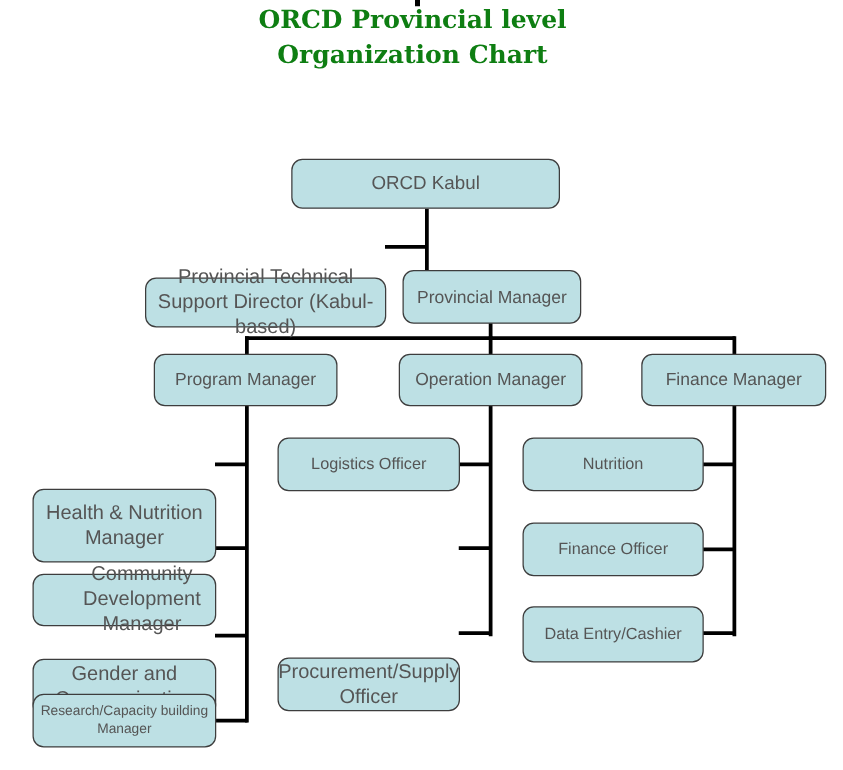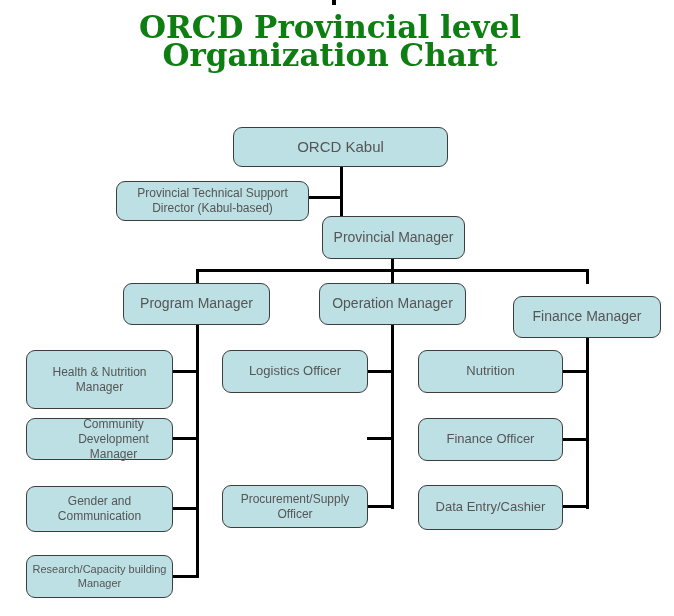--- a/index.html
+++ b/index.html
@@ -6,26 +6,26 @@
   body { background: #ffffff; font-family: "Liberation Sans", sans-serif; }
   .canvas {
     position: relative;
     width: 674px;
     height: 616px;
     background: #ffffff;
     overflow: hidden;
   }
   .chart-title {
     position: absolute;
-    left: 0; top: 13px;
+    left: 0; top: 1px;
     width: 660px;
     text-align: center;
     font-family: "DejaVu Serif", "Liberation Serif", serif;
     font-weight: bold;
-    font-size: 31px;
+    font-size: 20px;
     line-height: 28px;
     color: #0e7e12;
   }
   .top-tick {
     position: absolute;
     left: 332px; top: 0;
     width: 4px; height: 5px;
     background: #000000;
   }
   .node {
@@ -37,29 +37,29 @@
     background: #bde0e4;
     border: 1.5px solid #3d3d3d;
     border-radius: 9px;
     color: #555555;
     line-height: 1.25;
     padding: 2px 4px;
   }
   .fs15 { font-size: 15px; }
   .fs14 { font-size: 14px; }
   .fs13 { font-size: 13px; }
-  .fs12 { font-size: 12px; }
+  .fs12 { font-size: 16px; margin-top: 41px; }
   .fs11 { font-size: 11px; }
 
   .n-kabul    { left: 233px; top: 127px; width: 215px; height: 40px; }
   .n-ptsd     { left: 116px; top: 181px; width: 193px; height: 40px; }
   .n-pm       { left: 322px; top: 216px; width: 143px; height: 43px; }
   .n-prog     { left: 123px; top: 283px; width: 147px; height: 42px; }
   .n-oper     { left: 319px; top: 283px; width: 147px; height: 42px; }
-  .n-fin      { left: 513px; top: 296px; width: 148px; height: 42px; }
+  .n-fin      { left: 513px; top: 283px; width: 148px; height: 42px; }
   .n-health   { left: 26px;  top: 350px; width: 147px; height: 59px; }
   .n-comm     { left: 26px;  top: 418px; width: 147px; height: 42px; padding-left: 32px; }
   .n-gender   { left: 26px;  top: 486px; width: 147px; height: 46px; }
   .n-research { left: 26px;  top: 555px; width: 147px; height: 43px; }
   .n-log      { left: 222px; top: 350px; width: 146px; height: 43px; }
   .n-admin    { left: 222px; top: 418px; width: 146px; height: 42px; }
   .n-proc     { left: 222px; top: 485px; width: 146px; height: 43px; }
   .n-acct     { left: 418px; top: 350px; width: 145px; height: 43px; }
   .n-finoff   { left: 418px; top: 418px; width: 145px; height: 43px; }
   .n-data     { left: 418px; top: 485px; width: 145px; height: 45px; }

